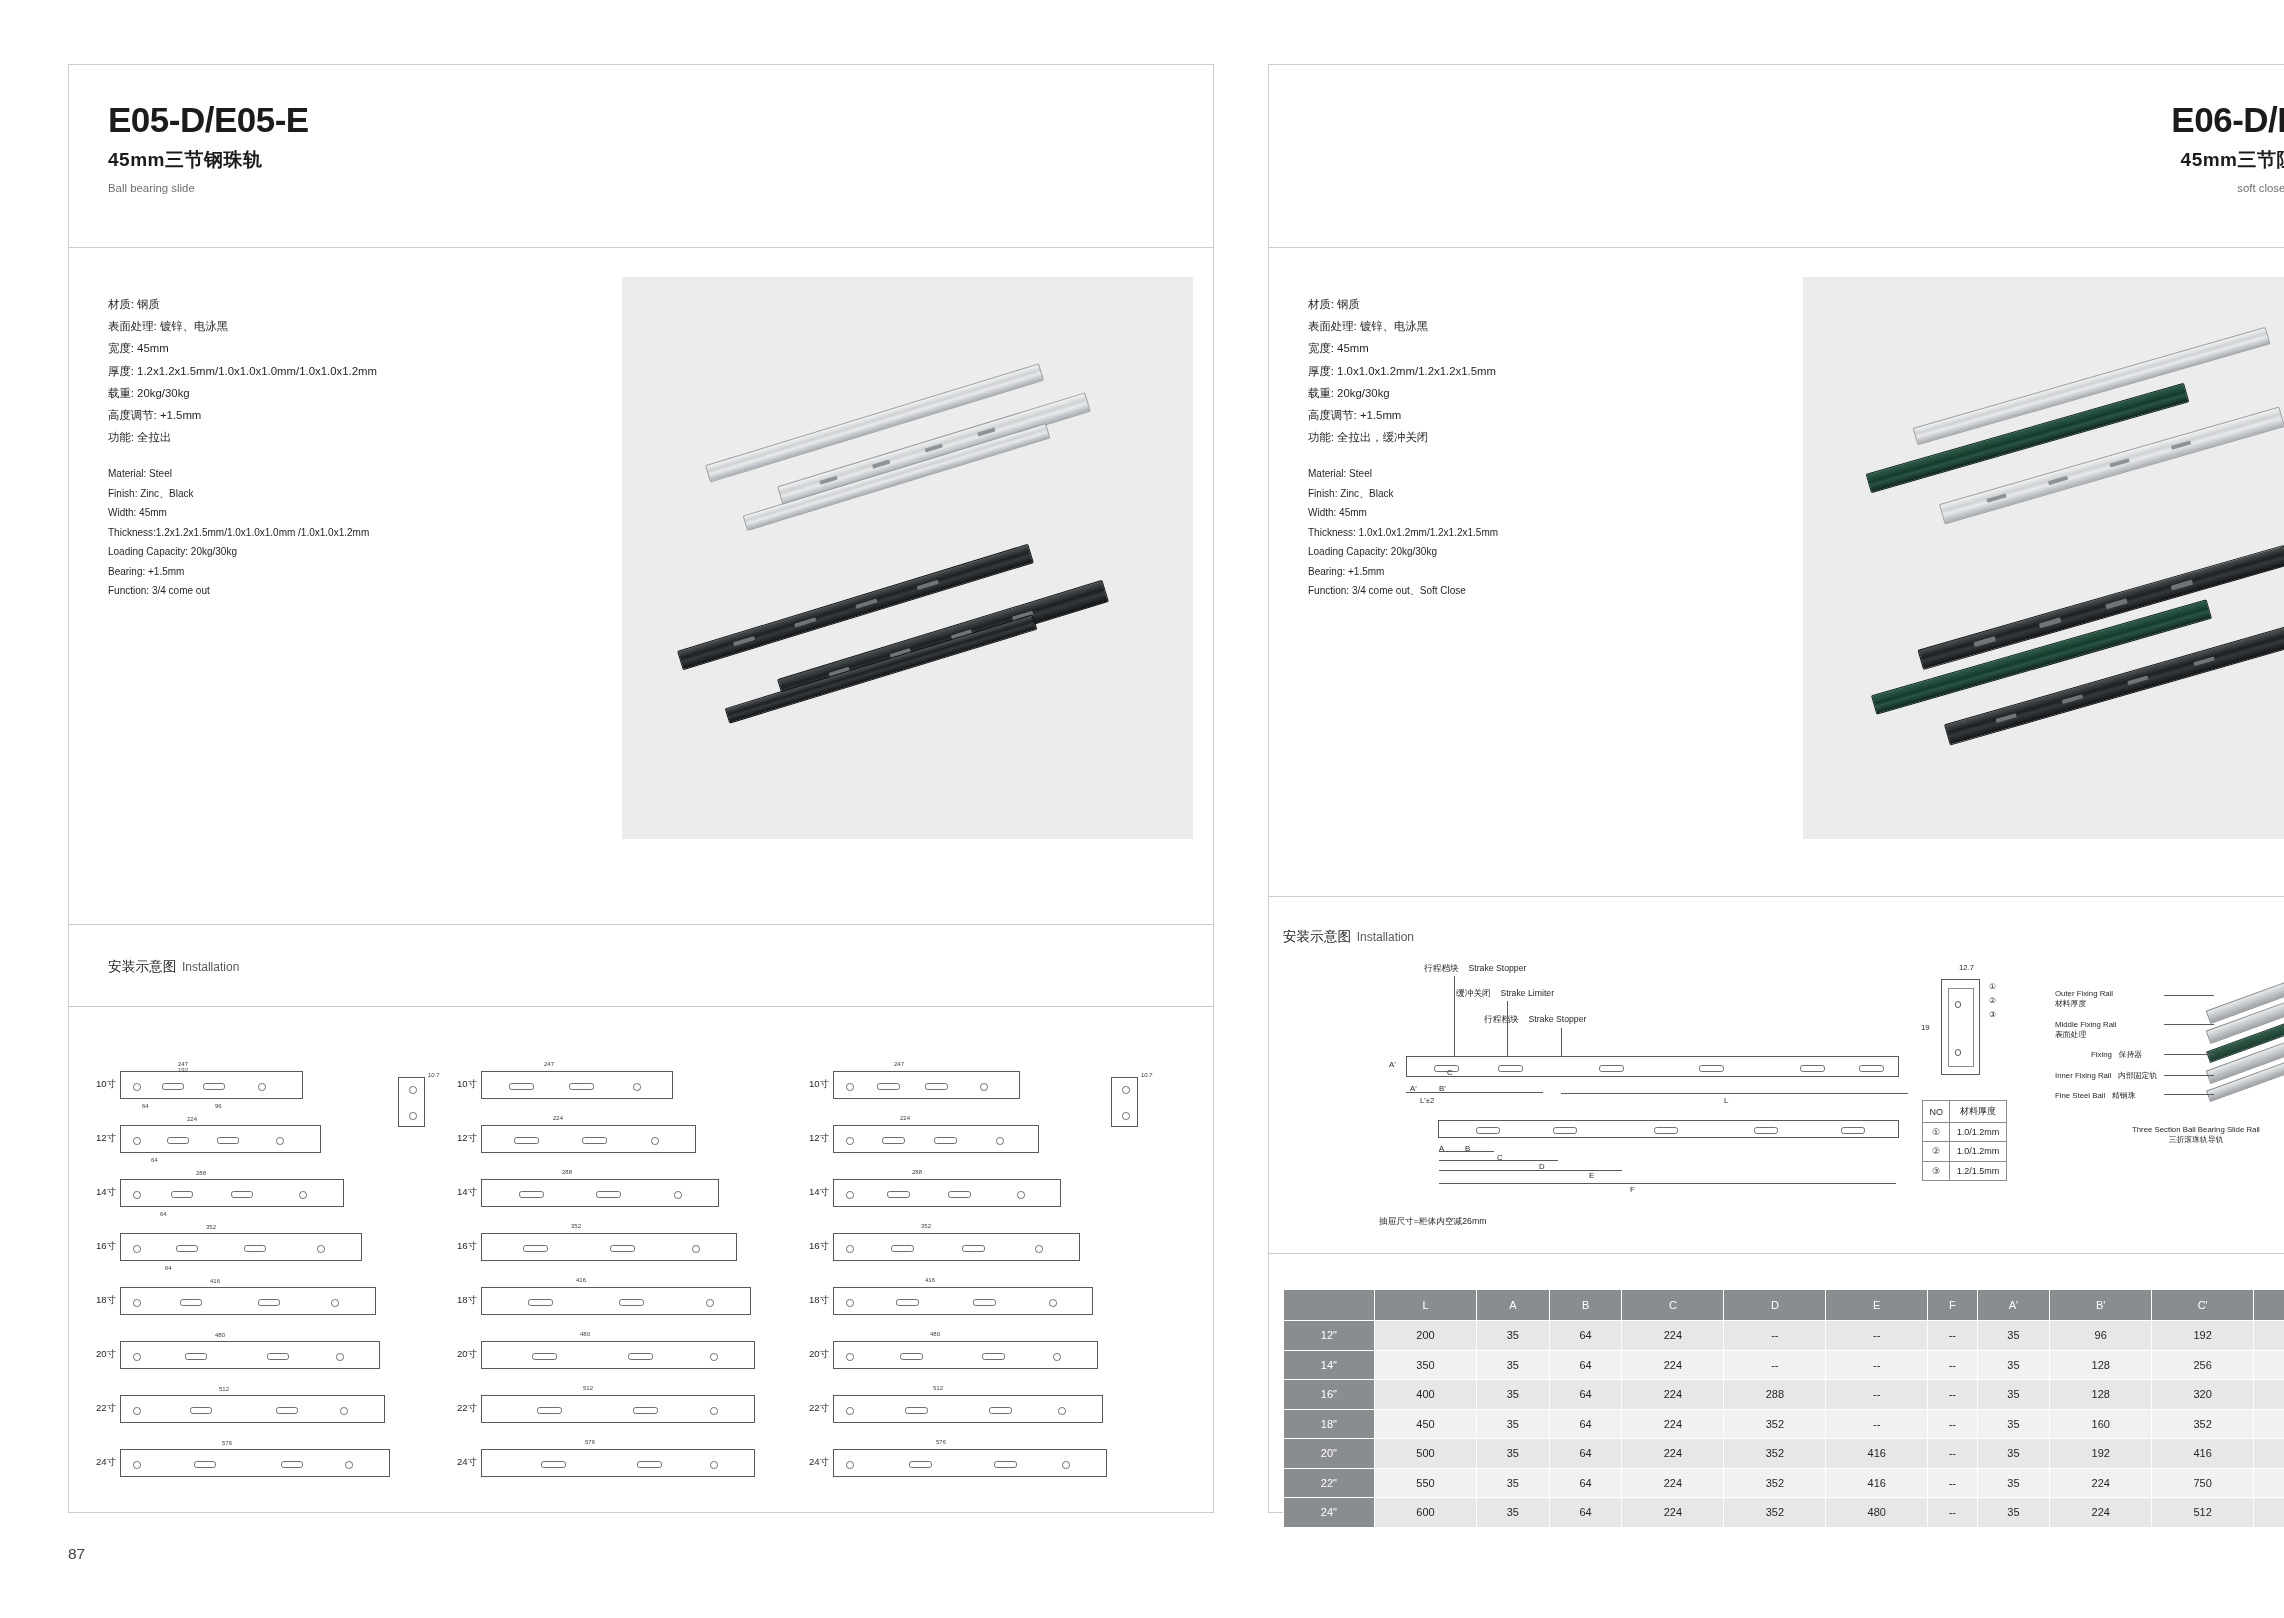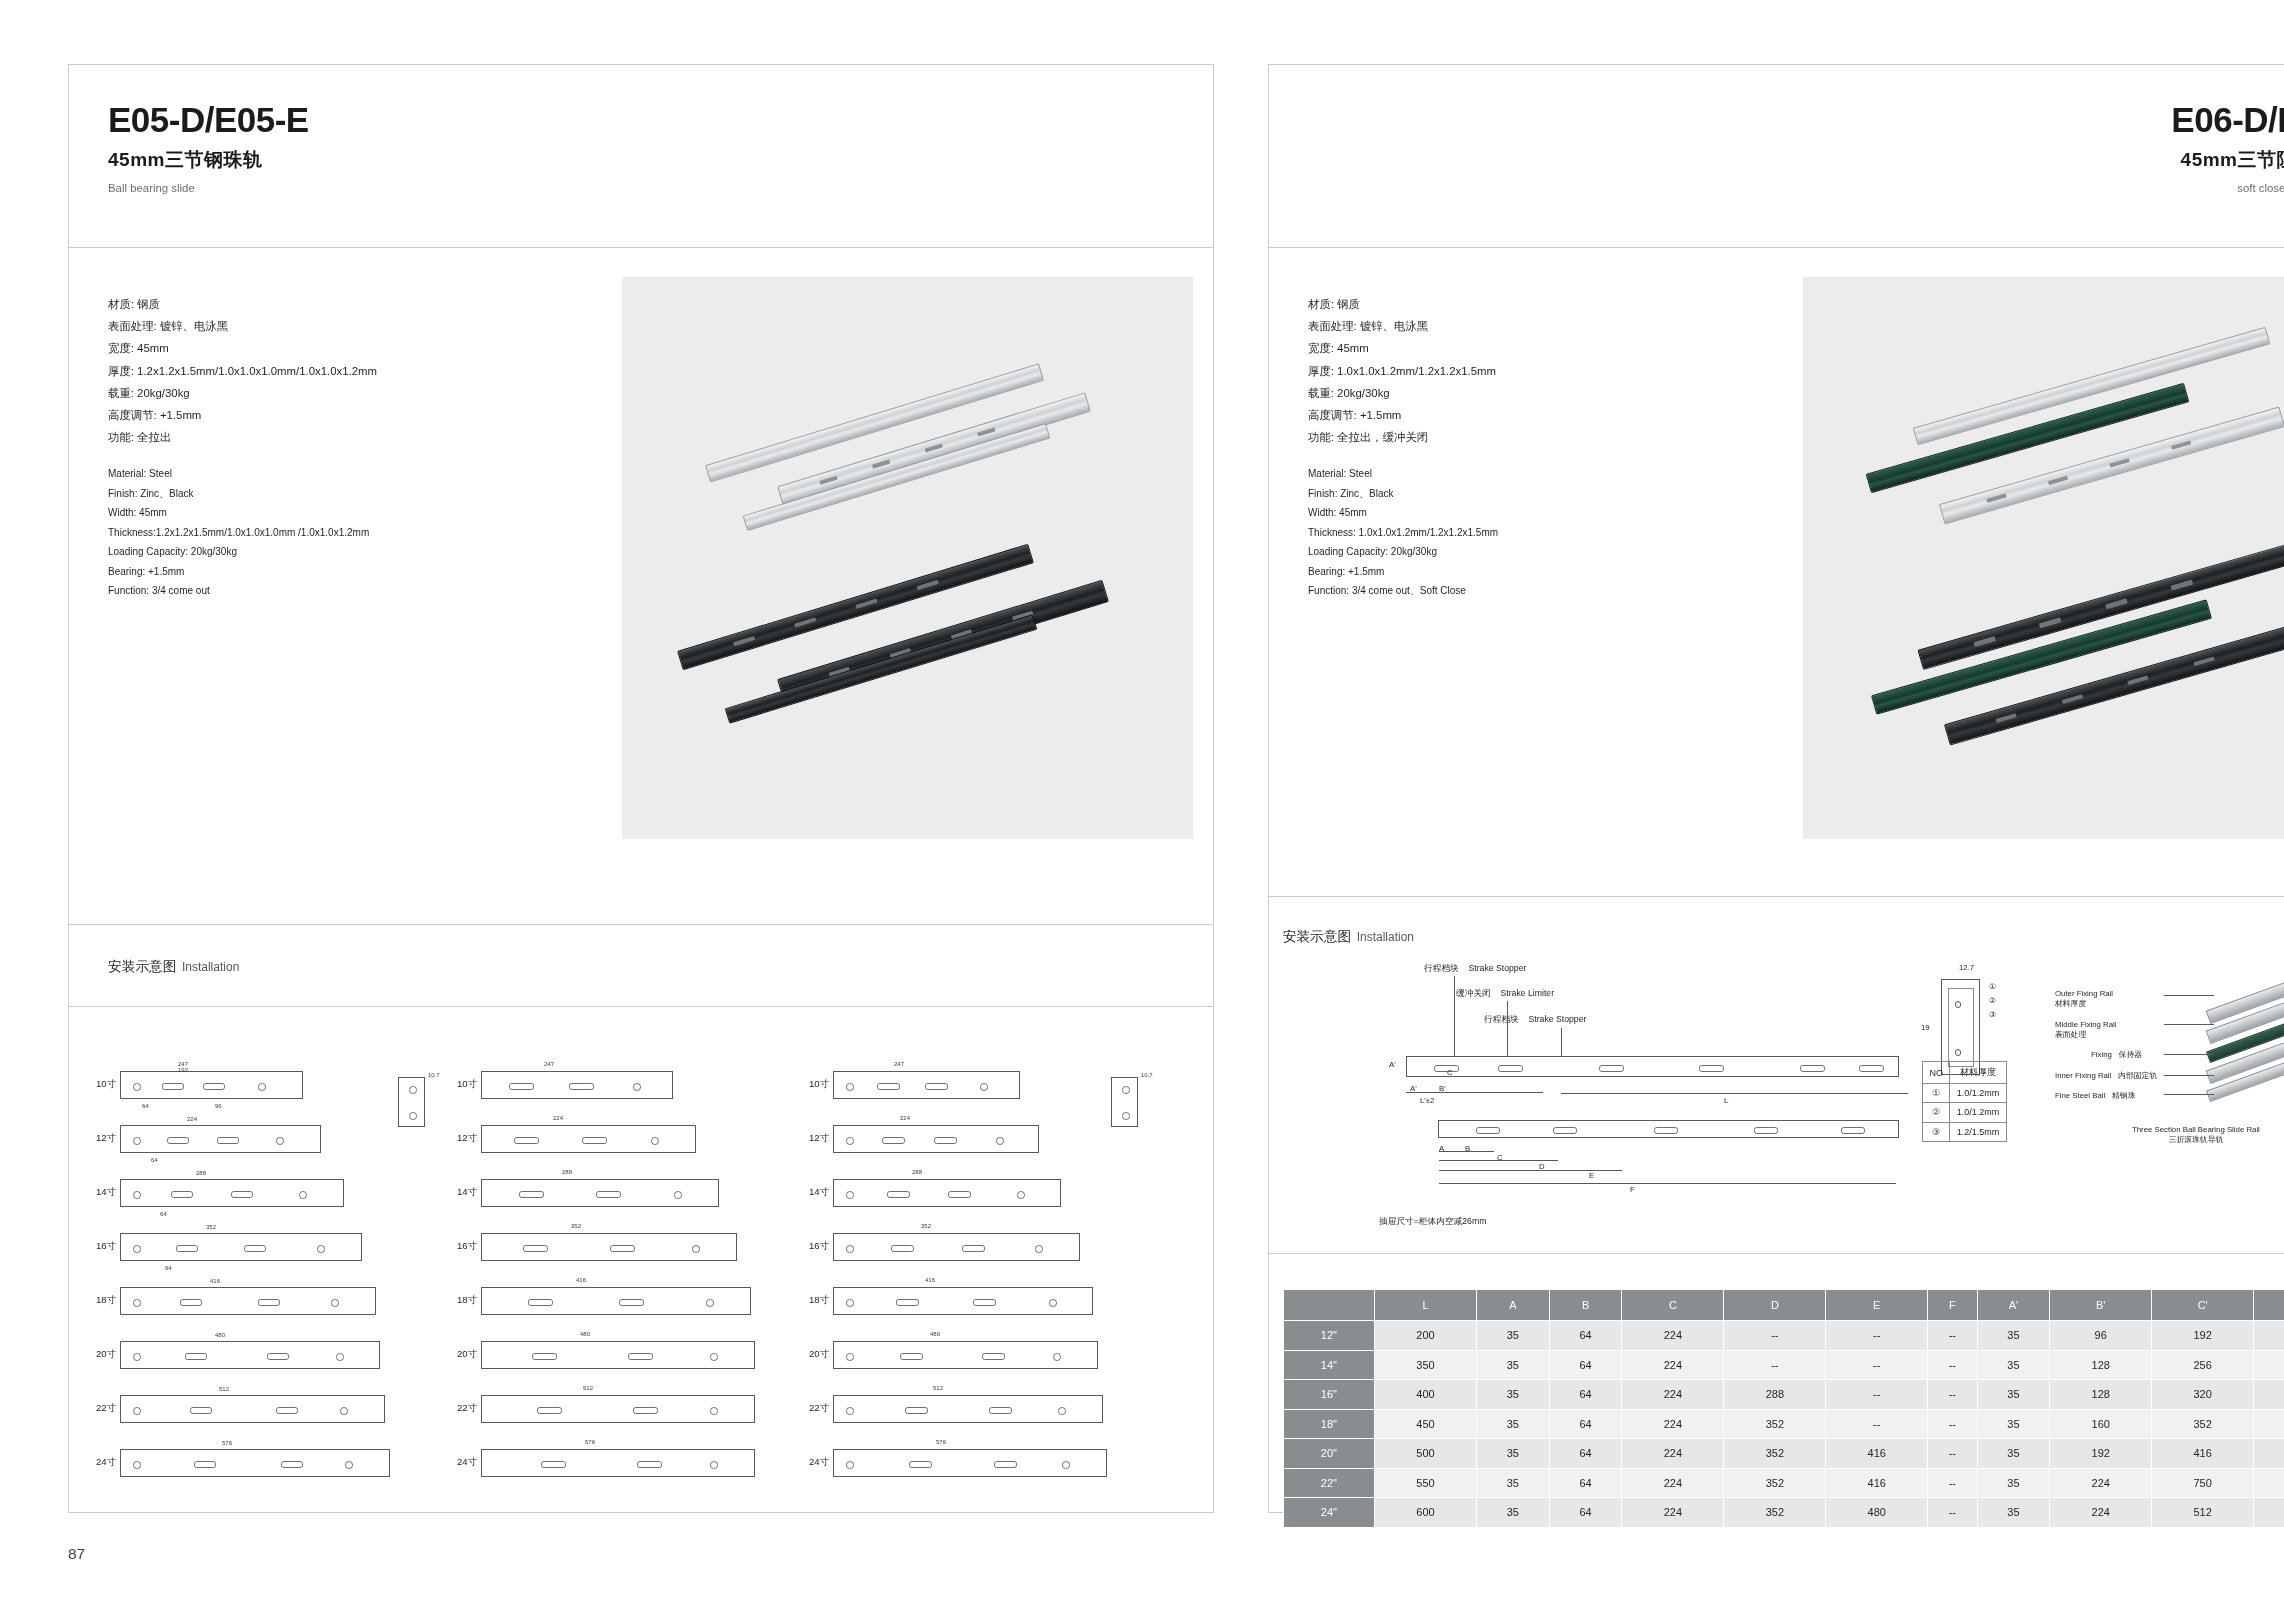--- a/index.html
+++ b/index.html
@@ -729,21 +729,21 @@
       <div class="lbl-sm" style="position:absolute; left:652px; top:958px;">19</div>
       <div style="position:absolute; left:672px; top:914px; width:39px; height:96px; border:0.9px solid #58595b; box-sizing:border-box; background:#fff;">
         <div style="position:absolute; left:6.4px; top:8.2px; width:25.6px; height:79px; border:0.9px solid #8a8d8f; box-sizing:border-box;"></div>
         <div style="position:absolute; left:12.8px; top:21px; width:4.6px; height:4.6px; border:0.5px solid #58595b; border-radius:50%;"></div>
         <div style="position:absolute; left:12.8px; top:69px; width:4.6px; height:4.6px; border:0.5px solid #58595b; border-radius:50%;"></div>
       </div>
       <div class="lbl-sm" style="position:absolute; left:720px; top:917px;">①</div>
       <div class="lbl-sm" style="position:absolute; left:720px; top:931px;">②</div>
       <div class="lbl-sm" style="position:absolute; left:720px; top:945px;">③</div>
 
-      <table class="mat-table" style="left:653px; top:996px;">
+      <table class="mat-table" style="left:653px; top:1035px;">
         <tbody>
             <tr>
           <td class="hd">NO</td>
           <td class="hd">材料厚度</td>
         </tr>
         <tr>
           <td>①</td>
           <td>1.0/1.2mm</td>
         </tr>
         <tr>

